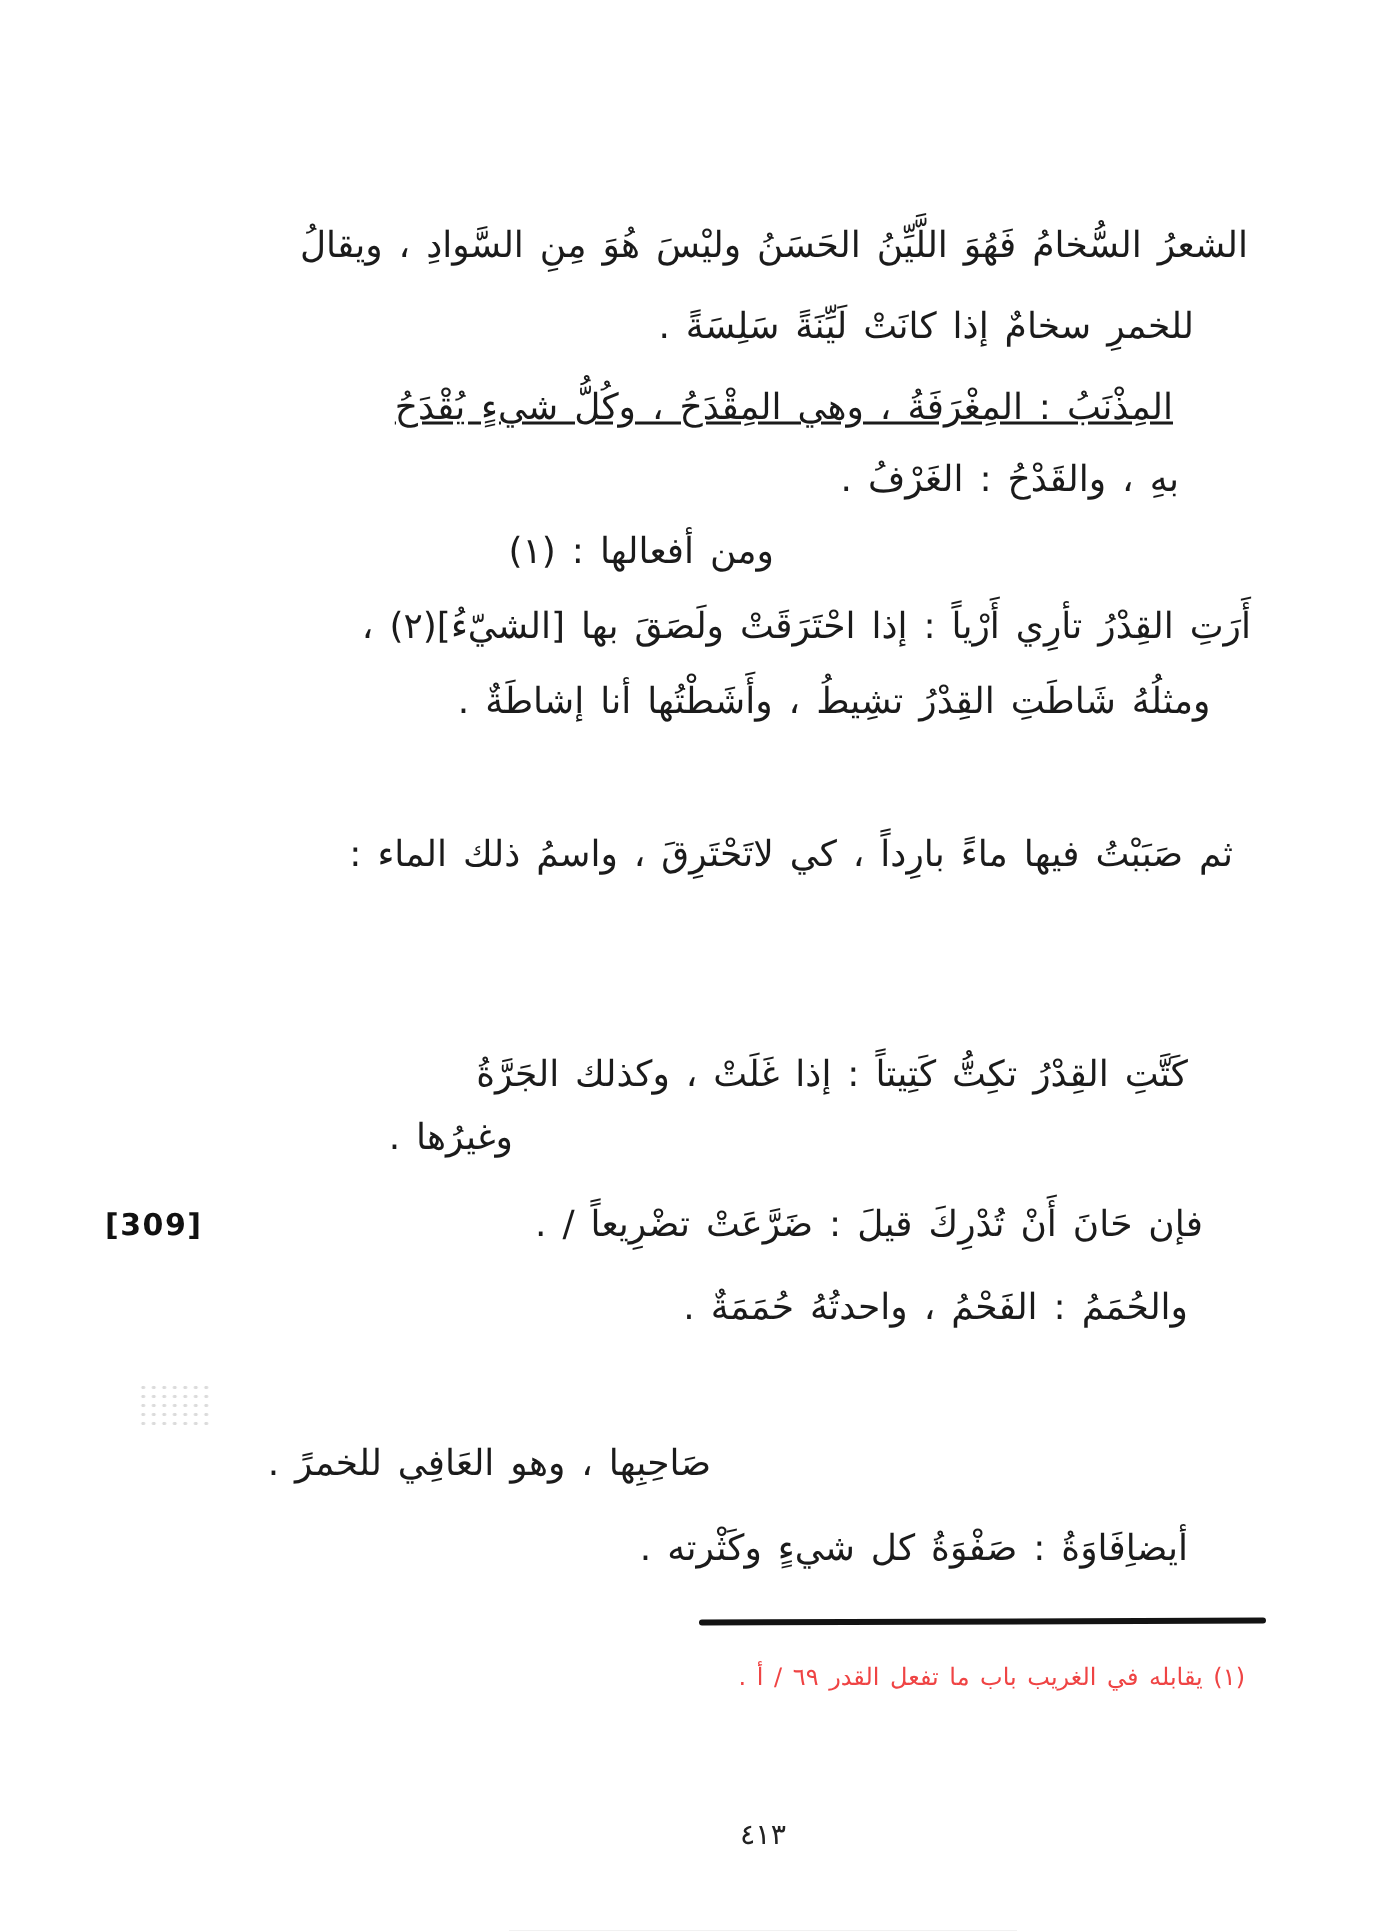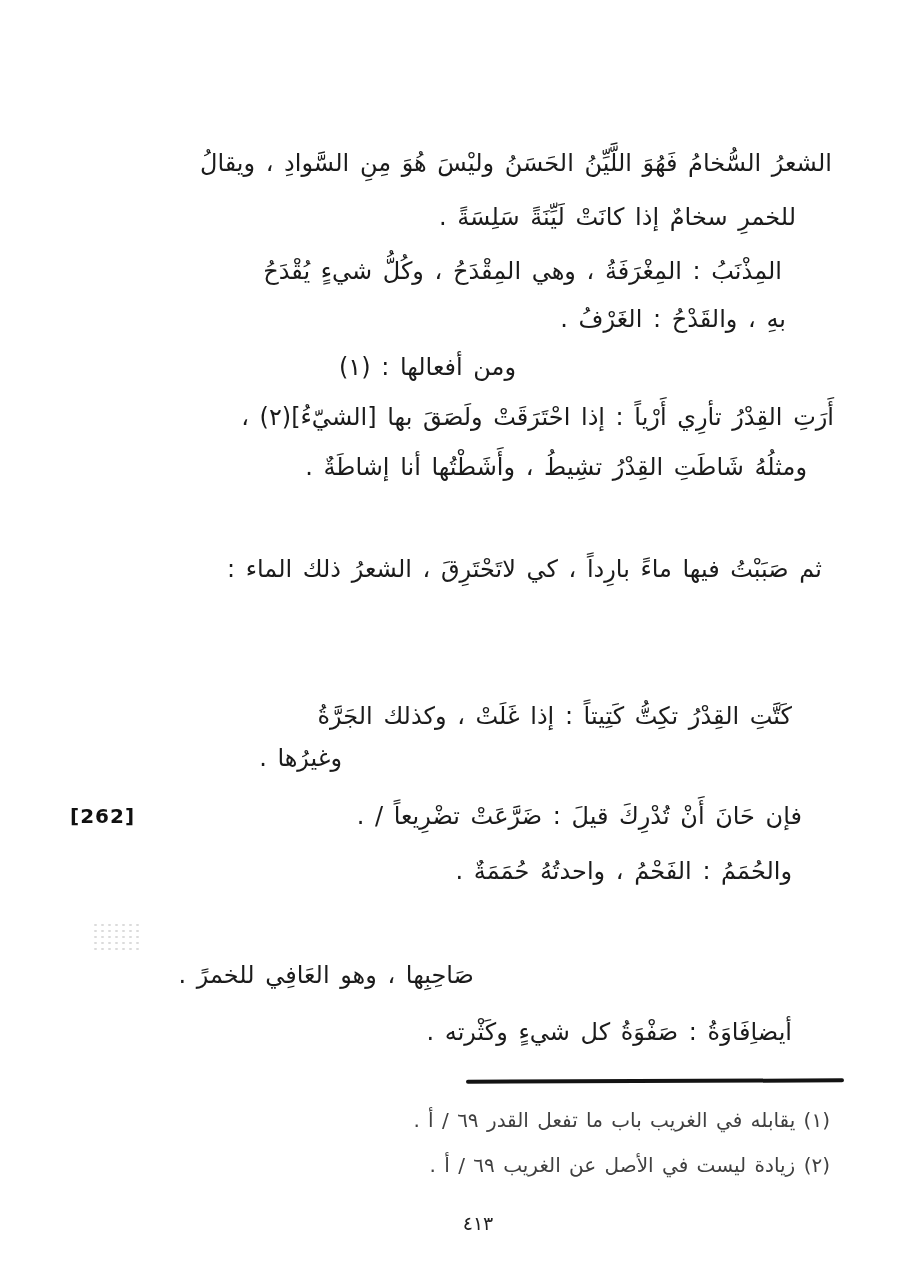--- a/index.html
+++ b/index.html
@@ -17,21 +17,21 @@
     unicode-bidi:embed;
     white-space:nowrap;
     font-size:24px;
     line-height:34px;
     word-spacing:3px;
     color:#1b1b1b;
   }
   
   .l0 {top:146px;  right:90px;}
   .l1 {top:200px;  right:126px;}
-  .l2 {top:254px;  right:140px;}
+  .l2 {top:254px;  right:140px;text-decoration:underline;}
   .l3 {top:302px;  right:136px;}
   .l4 {top:350px;  right:406px;}
   .l5 {top:400px;  right:88px;}
   .l6 {top:450px;  right:115px;}
   .l7 {top:505px;  right:84px;}
   .l8 {top:552px;  right:100px;}
   .l9 {top:599px;  right:86px;}
   .l10{top:646px;  right:130px;}
   .l11{top:699px;  right:130px;}
   .l12{top:741px;  right:580px;}
@@ -56,32 +56,32 @@
     top:1079px; left:466px;
     width:378px; height:4px;
     background:#131313;
     border-radius:2px;
     transform:rotate(-0.2deg);
   }
   .footnote{
     position:absolute;
     direction:rtl;
     white-space:nowrap;
-    font-size:20px;
+    font-size:16px;
     word-spacing:2px;
-    color:#404040;
+    color:#ef4444;
   }
   .f0{top:1108px; right:92px;}
   .f1{top:1153px; right:92px;}
   
   .pagenum{
     position:absolute;
-    top:1212px; left:408px;
+    top:1212px; left:384px;
     width:140px;
-    text-align:center;
+    text-align:right;
     direction:rtl;
     font-size:19px;
     letter-spacing:6px;
     color:#222;
   }
   
   .smudge{
     position:absolute;
     top:922px; left:92px;
     width:48px; height:28px;
@@ -96,32 +96,31 @@
 
 <div class="page">
 
   <div class="line l0">الشعرُ السُّخامُ فَهُوَ اللَّيِّنُ الحَسَنُ وليْسَ هُوَ مِنِ السَّوادِ ، ويقالُ</div>
   <div class="line l1">للخمرِ سخامٌ إذا كانَتْ لَيِّنَةً سَلِسَةً .</div>
   <div class="line l2">المِذْنَبُ : المِغْرَفَةُ ، وهي المِقْدَحُ ، وكُلُّ شيءٍ يُقْدَحُ</div>
   <div class="line l3">بهِ ، والقَدْحُ : الغَرْفُ .</div>
   <div class="line l4">ومن أفعالها : (١)</div>
   <div class="line l5">أَرَتِ القِدْرُ تأرِي أَرْياً : إذا احْتَرَقَتْ ولَصَقَ بها [الشيّءُ](٢) ،</div>
   <div class="line l6">ومثلُهُ شَاطَتِ القِدْرُ تشِيطُ ، وأَشَطْتُها أنا إشاطَةٌ .</div>
-  <div class="line l8">ثم صَبَبْتُ فيها ماءً بارِداً ، كي لاتَحْتَرِقَ ، الشعرُ ذلك الماء :</div>
+  <div class="line l8">ثم صَبَبْتُ فيها ماءً بارِداً ، كي لاتَحْتَرِقَ ، واسمُ ذلك الماء :</div>
   <div class="line l11">كَتَّتِ القِدْرُ تكِتُّ كَتِيتاً : إذا غَلَتْ ، وكذلك الجَرَّةُ</div>
   <div class="line l12">وغيرُها .</div>
   <div class="line l13">فإن حَانَ أَنْ تُدْرِكَ قيلَ : ضَرَّعَتْ تضْرِيعاً / .</div>
   <div class="line l14">والحُمَمُ : الفَحْمُ ، واحدتُهُ حُمَمَةٌ .</div>
   <div class="line l16">صَاحِبِها ، وهو العَافِي للخمرً .</div>
   <div class="line l17">أيضاِفَاوَةُ : صَفْوَةُ كل شيءٍ وكَثْرته .</div>
 
-  <div class="folio">[262]</div>
+  <div class="folio">[309]</div>
 
   <div class="smudge"></div>
 
   <div class="fn-rule"></div>
 
   <div class="footnote f0">(١) يقابله في الغريب باب ما تفعل القدر ٦٩ / أ .</div>
-  <div class="footnote f1">(٢) زيادة ليست في الأصل عن الغريب ٦٩ / أ .</div>
 
   <div class="pagenum">٤١٣</div>
 
 </div>
 
 </body></html>

